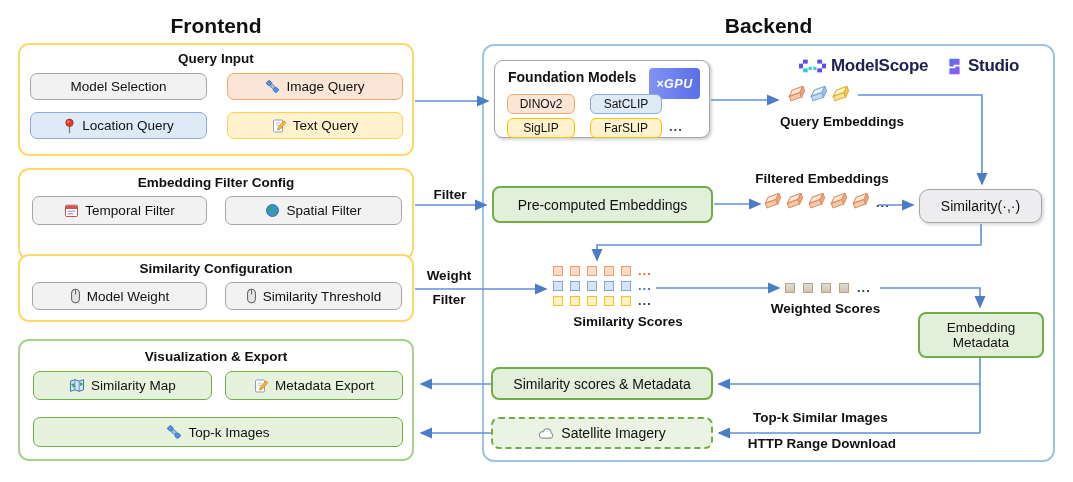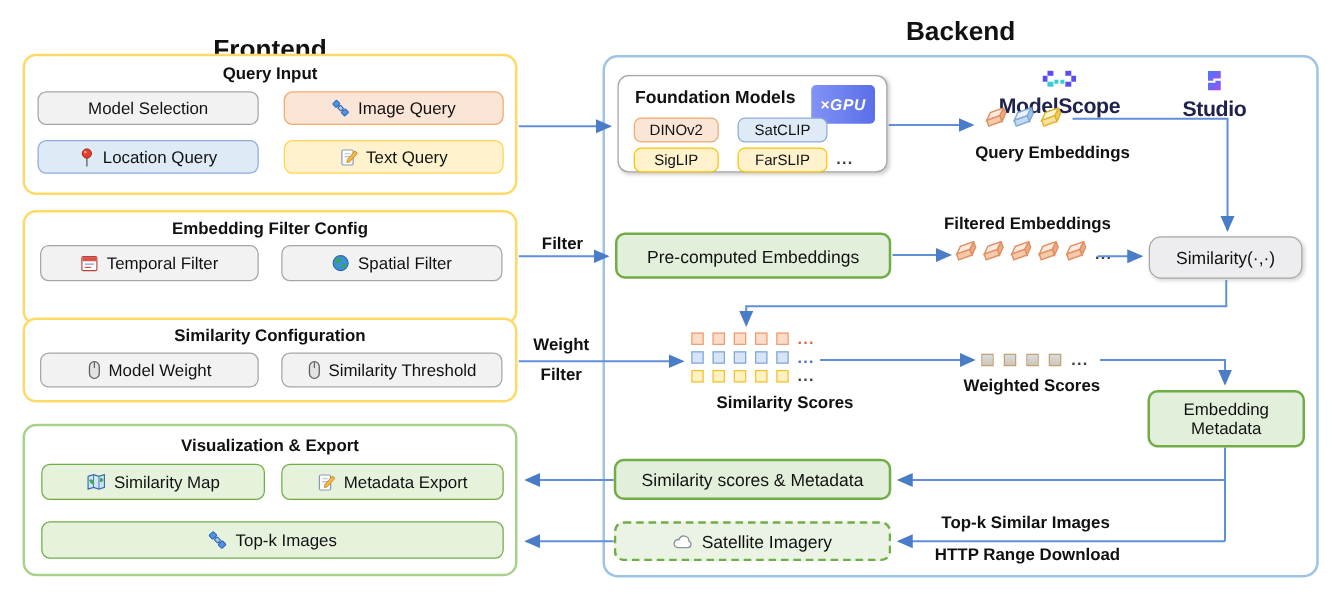--- a/index.html
+++ b/index.html
@@ -28,39 +28,39 @@
   .chip{position:absolute;height:20px;border-radius:6px;border:1.6px solid;display:flex;align-items:center;justify-content:center;font-size:12px;box-sizing:border-box;background:#fbe5d6;}
   .chip.peach{background:#fbe5d6;border-color:#f2a96e;}
   .chip.blue{background:#deebf7;border-color:#8eaadb;}
   .chip.yellow{background:#fff2cc;border-color:#ffc000;}
   .node-green{position:absolute;background:#e2efda;border:2px solid #70ad47;border-radius:8px;
     display:flex;align-items:center;justify-content:center;font-size:14px;text-align:center;box-sizing:border-box;gap:6px;}
   .node-green.dashed{border-style:dashed;background:#ebf4e4;}
   .node-gray{position:absolute;background:#ededef;border:1.5px solid #a6a6a6;border-radius:10px;
     display:flex;align-items:center;justify-content:center;font-size:14px;box-sizing:border-box;box-shadow:1.5px 1.5px 3px rgba(0,0,0,.15);}
   .dlabel{position:absolute;font-size:13.5px;font-weight:700;text-align:center;line-height:1.15;}
-  .logo{position:absolute;display:flex;align-items:center;gap:5px;font-size:17px;font-weight:700;color:#20224e;letter-spacing:-.3px;flex-direction:column;}
+  .logo{position:absolute;display:flex;align-items:center;gap:5px;font-size:17px;font-weight:700;color:#20224e;letter-spacing:-.3px;}
   .iconrow{position:absolute;display:flex;align-items:center;gap:1px;}
   .sqrow{position:absolute;display:flex;align-items:center;gap:7px;height:11px;}
   .sq{display:inline-block;width:10px;height:10px;box-sizing:border-box;border:1.6px solid;}
   .sq.o{background:#fadcc8;border-color:#f09e70;}
   .sq.b{background:#d6e4f5;border-color:#7fa8dc;}
   .sq.y{background:#fff1c2;border-color:#f2c230;}
   .wsq{display:inline-block;width:10px;height:10px;box-sizing:border-box;border:1.5px solid #c3a076;background:linear-gradient(180deg,#d9dde2,#cfc5b5);}
   .wsqrow{position:absolute;display:flex;align-items:center;gap:8px;}
   .dots{font-weight:700;font-size:13px;letter-spacing:1px;line-height:10px;}
   .dots.o{color:#e06a3c;} .dots.b{color:#4472c4;} .dots.d{color:#3c3c3c;}
   svg.overlay{position:absolute;left:0;top:0;pointer-events:none;}
 </style>
 </head>
 <body>
 
 <div id="canvas">
 
-  <div class="section-title" style="left:18px;top:28px;width:396px;">Frontend</div>
+  <div class="section-title" style="left:18px;top:14px;width:396px;">Frontend</div>
   <div class="section-title" style="left:482px;top:14px;width:573px;">Backend</div>
 
   <div class="fe-box" style="left:18px;top:43px;width:396px;height:113px;">
     <div class="bx-title" style="top:6px;">Query Input</div>
   </div>
   <div class="fe-btn" style="left:30px;top:73px;width:177px;">
     <span>Model Selection</span>
   </div>
   <div class="fe-btn peach" style="left:227px;top:73px;width:176px;">
     <span class="ic">

